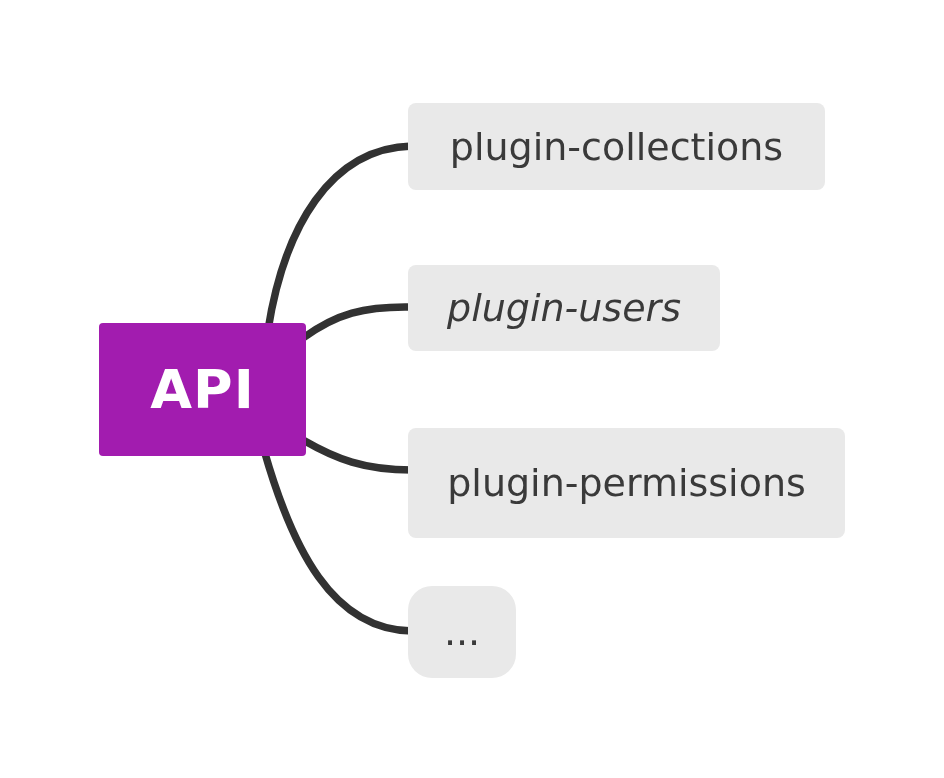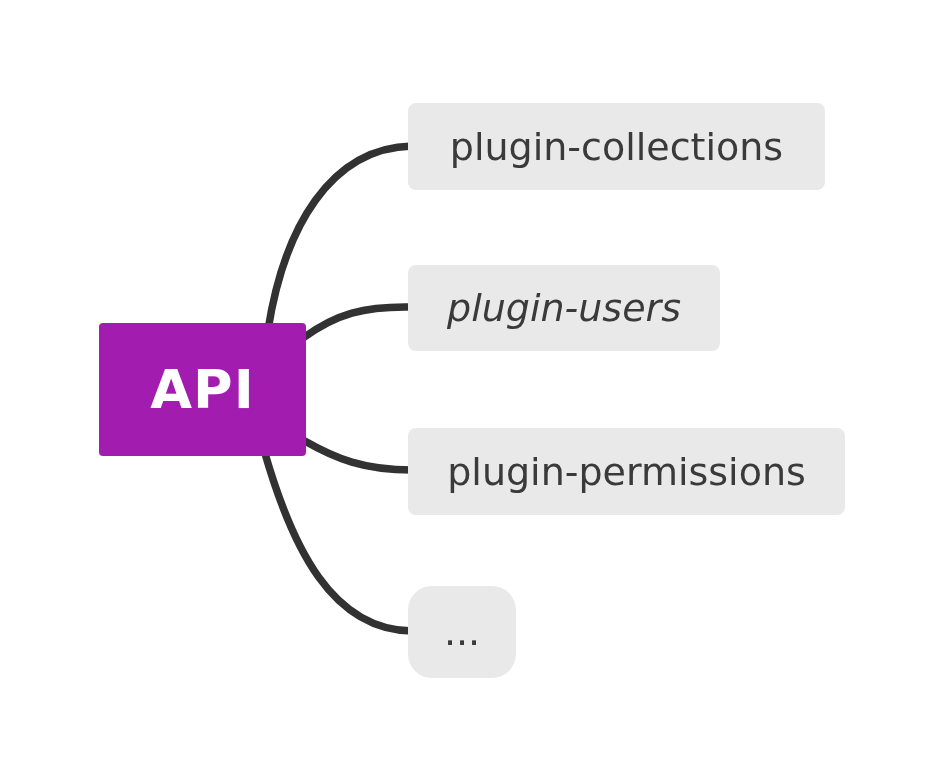--- a/index.html
+++ b/index.html
@@ -52,21 +52,21 @@
     border-radius: 8px;
     color: #3a3a3a;
     font-size: 38px;
     font-weight: normal;
   }
   .node-branch .label {
     white-space: nowrap;
   }
   .node-b0 { left: 408px; top: 103px; width: 417px; height: 87px; }
   .node-b1 { left: 408px; top: 265px; width: 312px; height: 86px; font-style: italic; }
-  .node-b2 { left: 408px; top: 428px; width: 437px; height: 87px; }
+  .node-b2 { left: 408px; top: 428px; width: 437px; height: 110px; }
   .node-b3 { left: 408px; top: 586px; width: 108px; height: 92px; border-radius: 24px; }
 </style>
 </head>
 <body>
 
 <div class="canvas">
 
   <svg class="connector-layer" viewBox="0 0 944 778">
     <path d="M 268 330 C 284 228, 330 148, 412 146" stroke="#323232"></path>
     <path d="M 303 338 C 336 314, 364 306, 412 307" stroke="#323232"></path>

